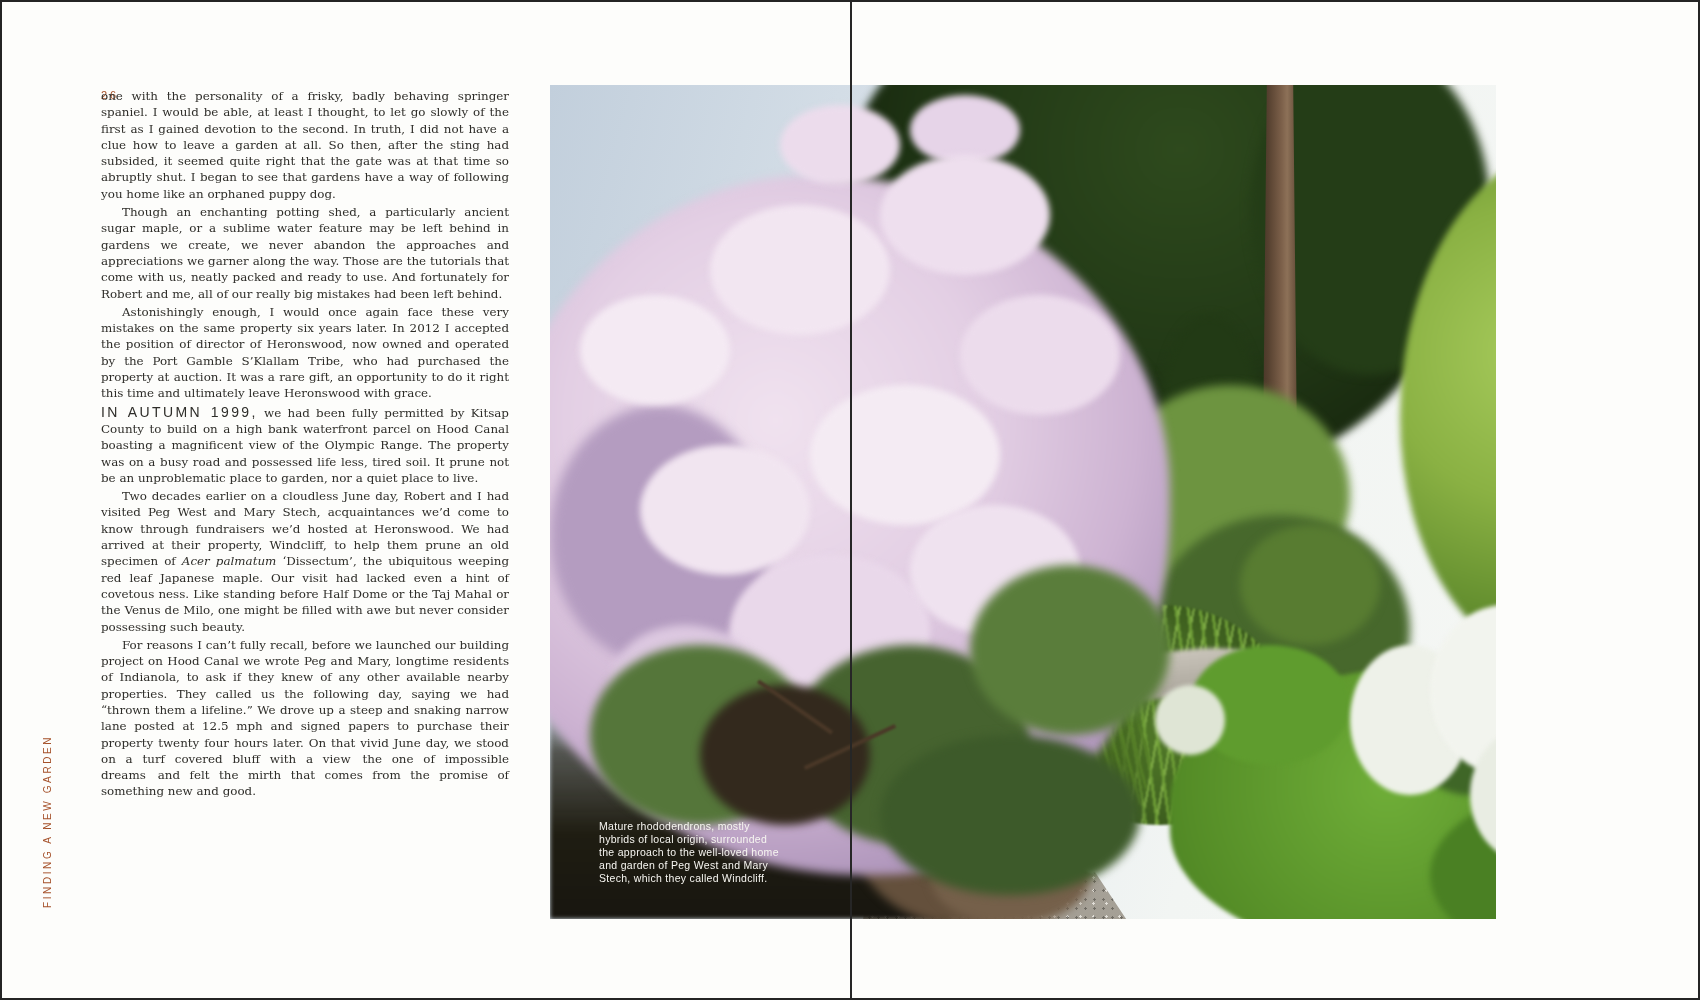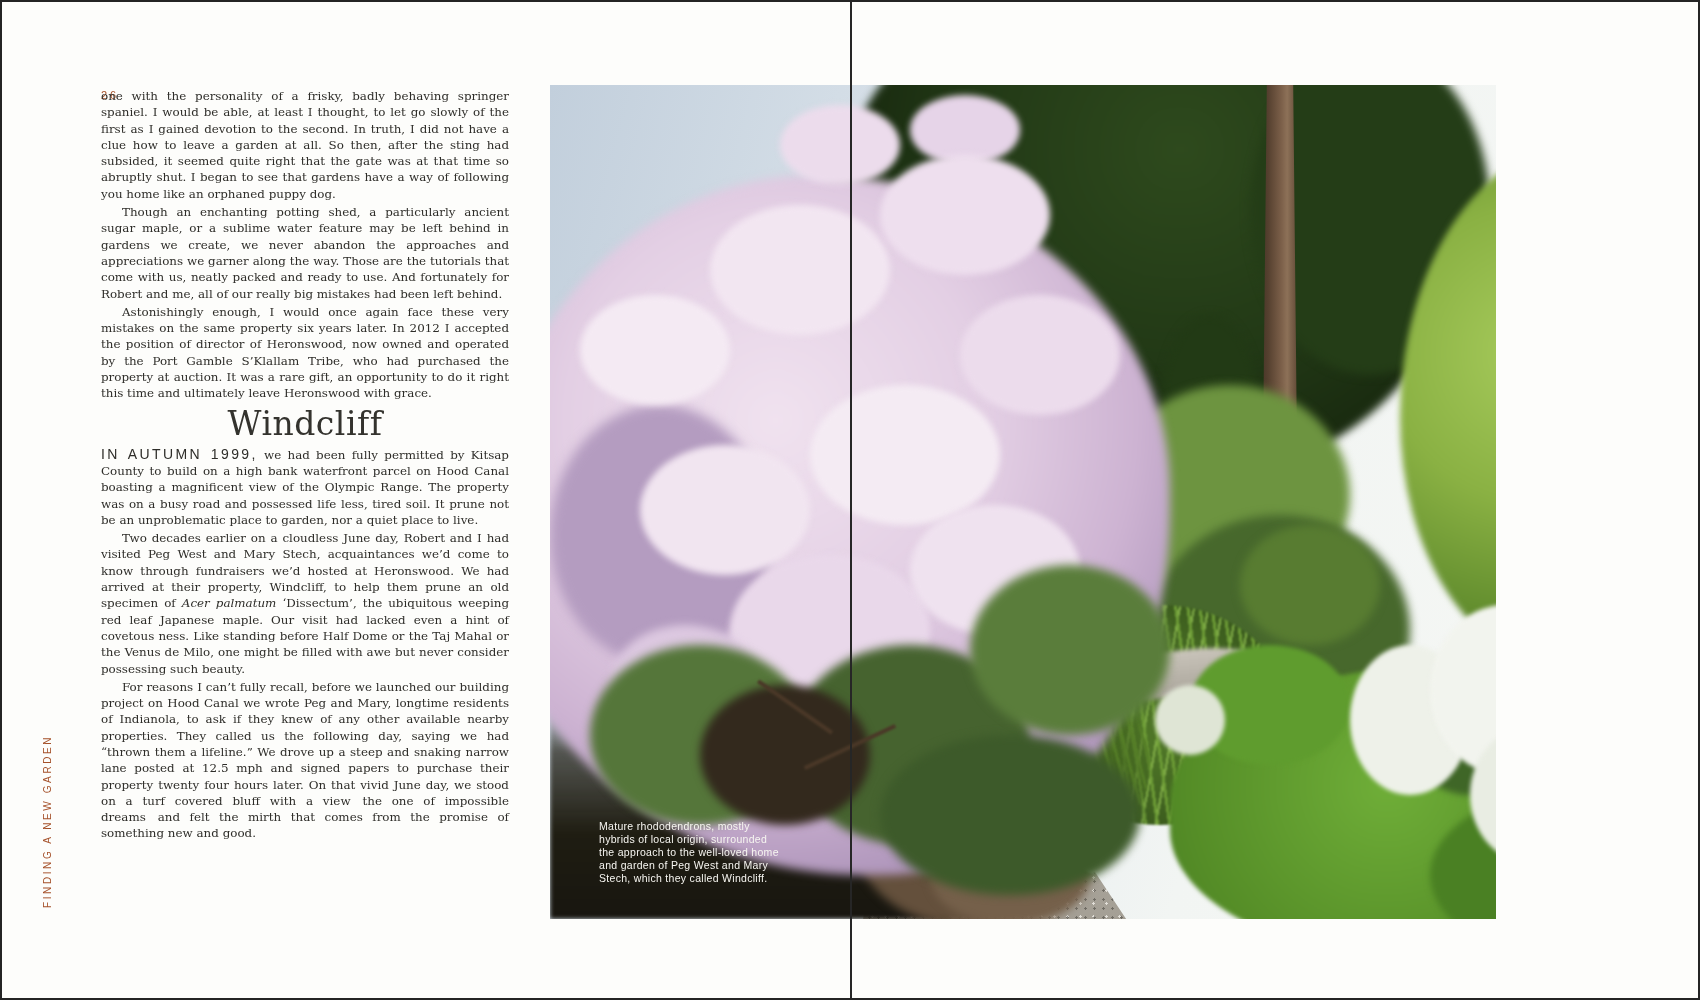--- a/index.html
+++ b/index.html
@@ -88,21 +88,20 @@
 
   <div class="page-number">26</div>
 
   <div class="running-footer">FINDING A NEW GARDEN</div>
 
   <div class="body-col">
     <p>one with the personality of a frisky, badly behaving springer spaniel. I would be able, at least I thought, to let go slowly of the first as I gained devotion to the second. In truth, I did not have a clue how to leave a garden at all. So then, after the sting had subsided, it seemed quite right that the gate was at that time so abruptly shut. I began to see that gardens have a way of following you home like an orphaned puppy dog.</p>
     <p class="indent">Though an enchanting potting shed, a particularly ancient sugar maple, or a sublime water feature may be left behind in gardens we create, we never abandon the approaches and appreciations we garner along the way. Those are the tutorials that come with us, neatly packed and ready to use. And fortunately for Robert and me, all of our really big mistakes had been left behind.</p>
     <p class="indent">Astonishingly enough, I would once again face these very mistakes on the same property six years later. In 2012 I accepted the position of director of Heronswood, now owned and operated by the Port Gamble S’Klallam Tribe, who had purchased the property at auction. It was a rare gift, an opportunity to do it right this time and ultimately leave Heronswood with grace.</p>
 
-    <p class="section-heading">Windcliff</p>
 
     <p><span class="smallcaps">IN AUTUMN 1999,</span><span> we had been fully permitted by Kitsap County to build on a high bank waterfront parcel on Hood Canal boasting a magnificent view of the Olympic Range. The property was on a busy road and possessed life less, tired soil. It prune not be an unproblematic place to garden, nor a quiet place to live.</span></p>
     <p class="indent"><span>Two decades earlier on a cloudless June day, Robert and I had visited Peg West and Mary Stech, acquaintances we’d come to know through fundraisers we’d hosted at Heronswood. We had arrived at their property, Windcliff, to help them prune an old specimen of </span><span class="italic">Acer palmatum</span><span> ‘Dissectum’, the ubiquitous weeping red leaf Japanese maple. Our visit had lacked even a hint of covetous ness. Like standing before Half Dome or the Taj Mahal or the Venus de Milo, one might be filled with awe but never consider possessing such beauty.</span></p>
     <p class="indent">For reasons I can’t fully recall, before we launched our building project on Hood Canal we wrote Peg and Mary, longtime residents of Indianola, to ask if they knew of any other available nearby properties. They called us the following day, saying we had “thrown them a lifeline.” We drove up a steep and snaking narrow lane posted at 12.5 mph and signed papers to purchase their property twenty four hours later. On that vivid June day, we stood on a turf covered bluff with a view the one of impossible dreams and felt the mirth that comes from the promise of something new and good.</p>
   </div>
 
   <div class="photo">
     <div class="sky"></div>
 
     <div>

